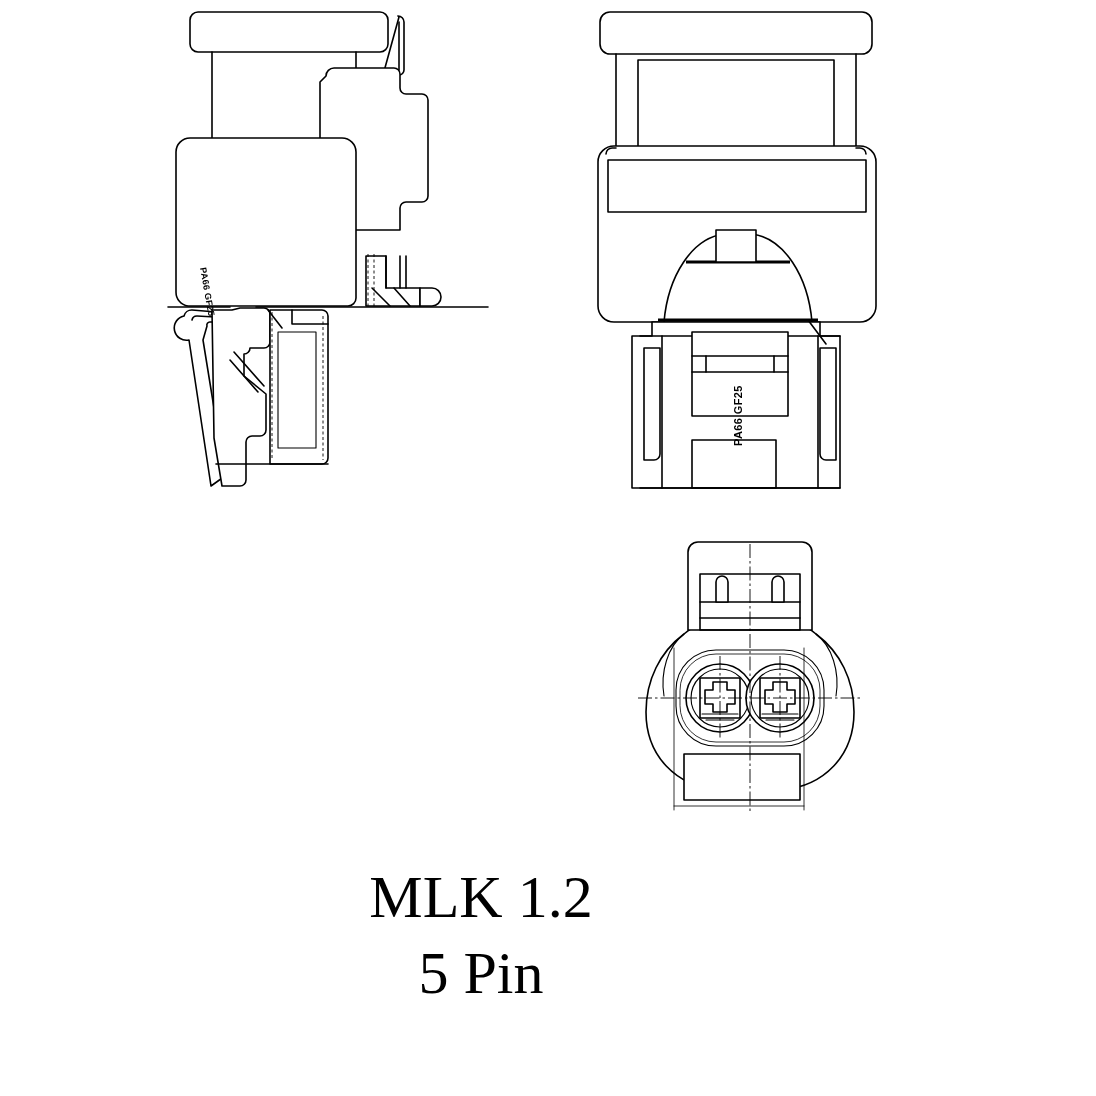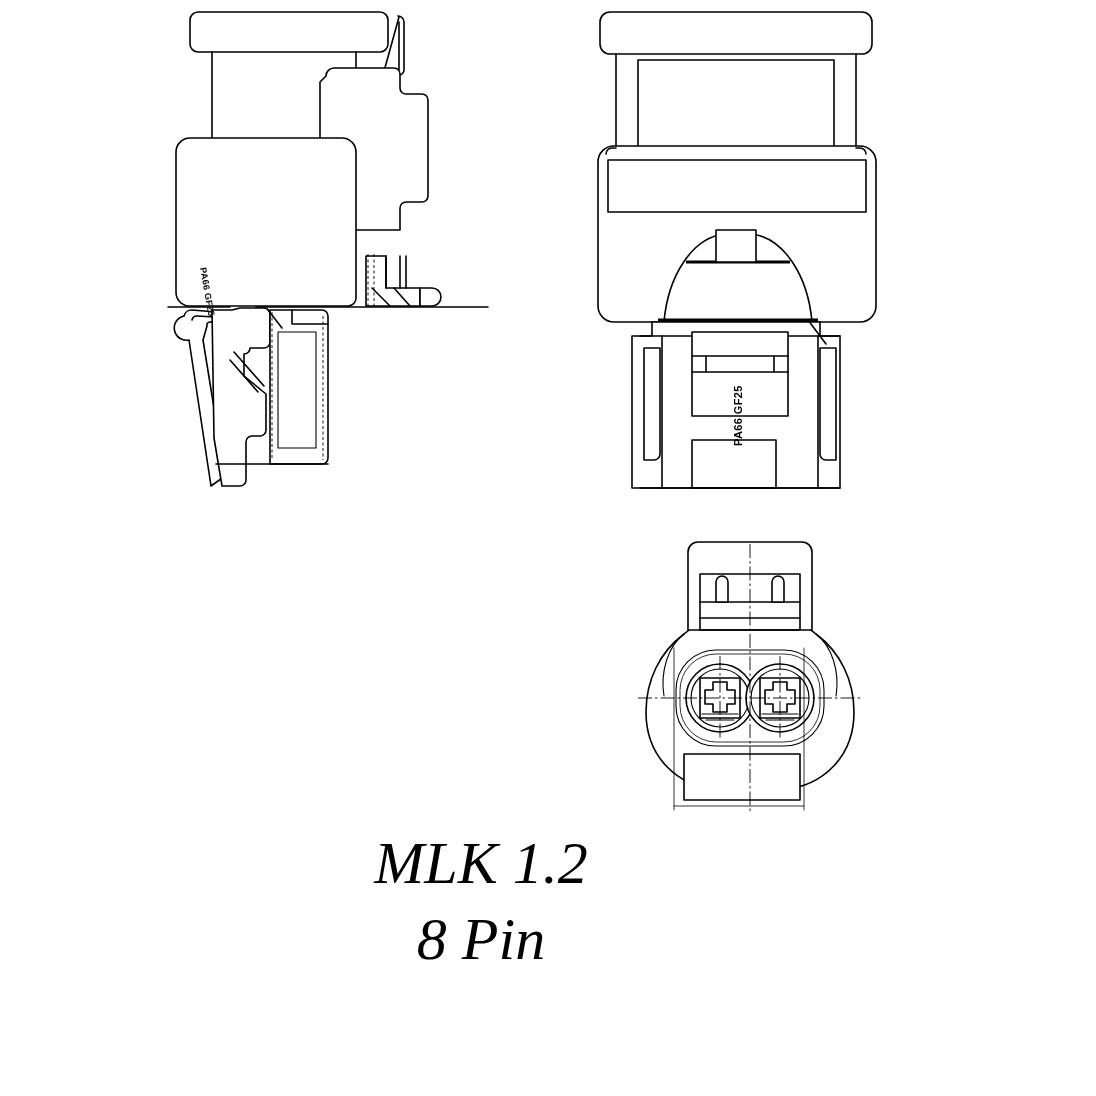--- a/index.html
+++ b/index.html
@@ -82,24 +82,23 @@
     font-family: "Liberation Sans", sans-serif;
     font-size: 9px;
     font-weight: bold;
     fill: #000000;
     letter-spacing: 0.3px;
   }
 
   #caption {
     position: absolute;
     left: 0;
-    top: 825px;
+    top: 859px;
     width: 962px;
     text-align: center;
-    font-style: italic;
   }
   #caption .cap-line {
     font-family: "Liberation Serif", serif;
     font-size: 60px;
     line-height: 76px;
     color: #000000;
     white-space: nowrap;
   }
 </style>
 </head>
@@ -256,16 +255,16 @@
       <path class="ln-center" d="M170,14 v268"></path>
       <path class="ln-center" d="M58,168 h224"></path>
       <path class="ln-center" d="M140,126 v84"></path>
       <path class="ln-center" d="M200,126 v84"></path>
 
     </svg>
   </div>
 
   <div id="caption">
     <div class="cap-line">MLK 1.2</div>
-    <div class="cap-line">8 Pin</div>
+    <div class="cap-line">5 Pin</div>
   </div>
 
 </div>
 
 </body></html>

